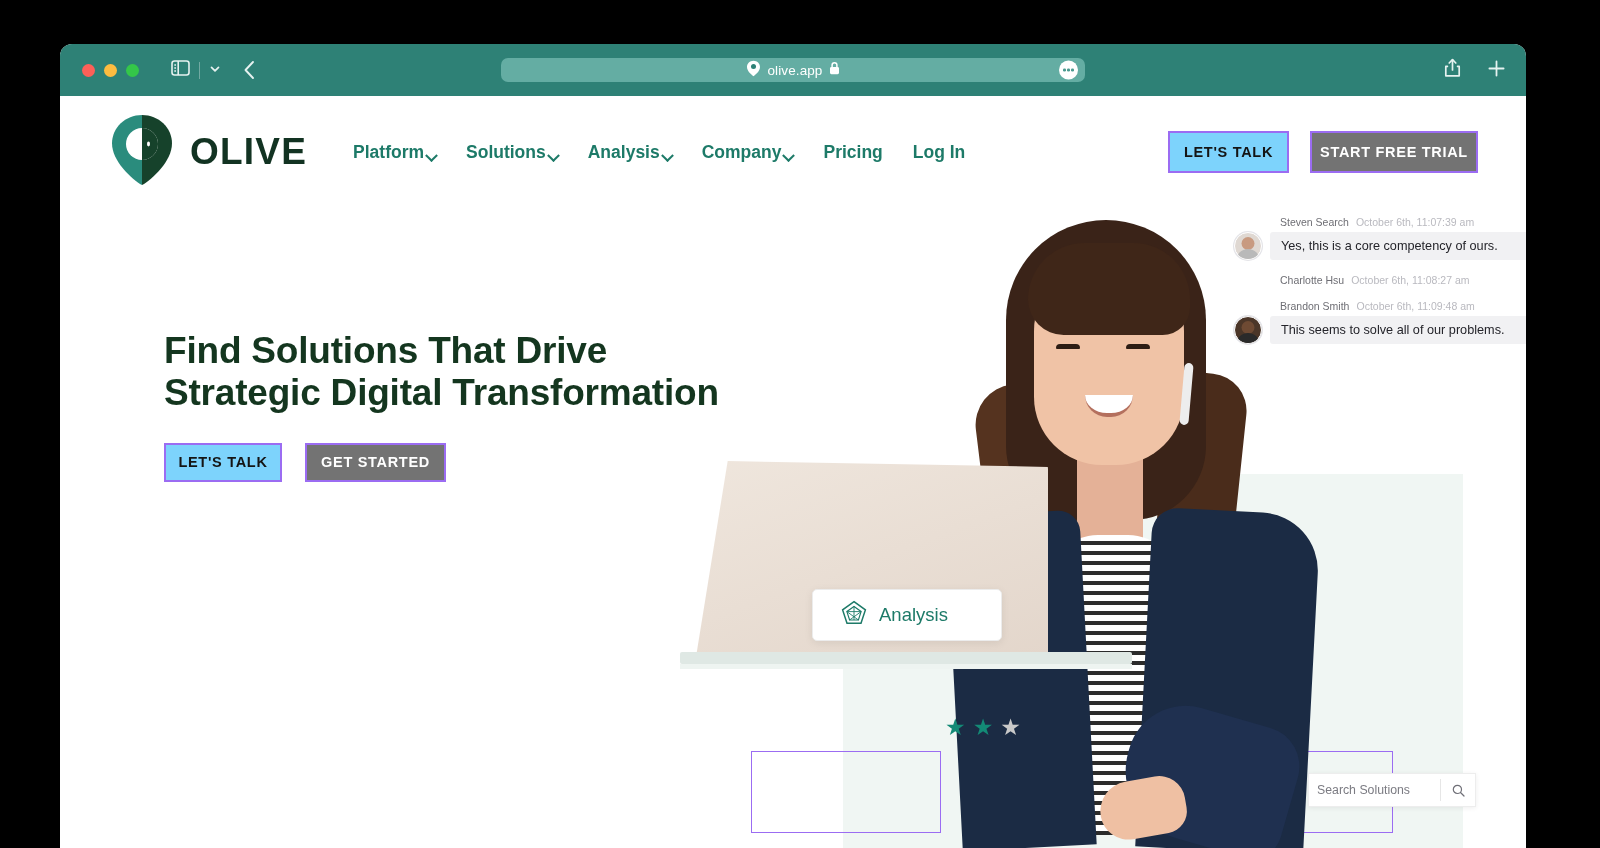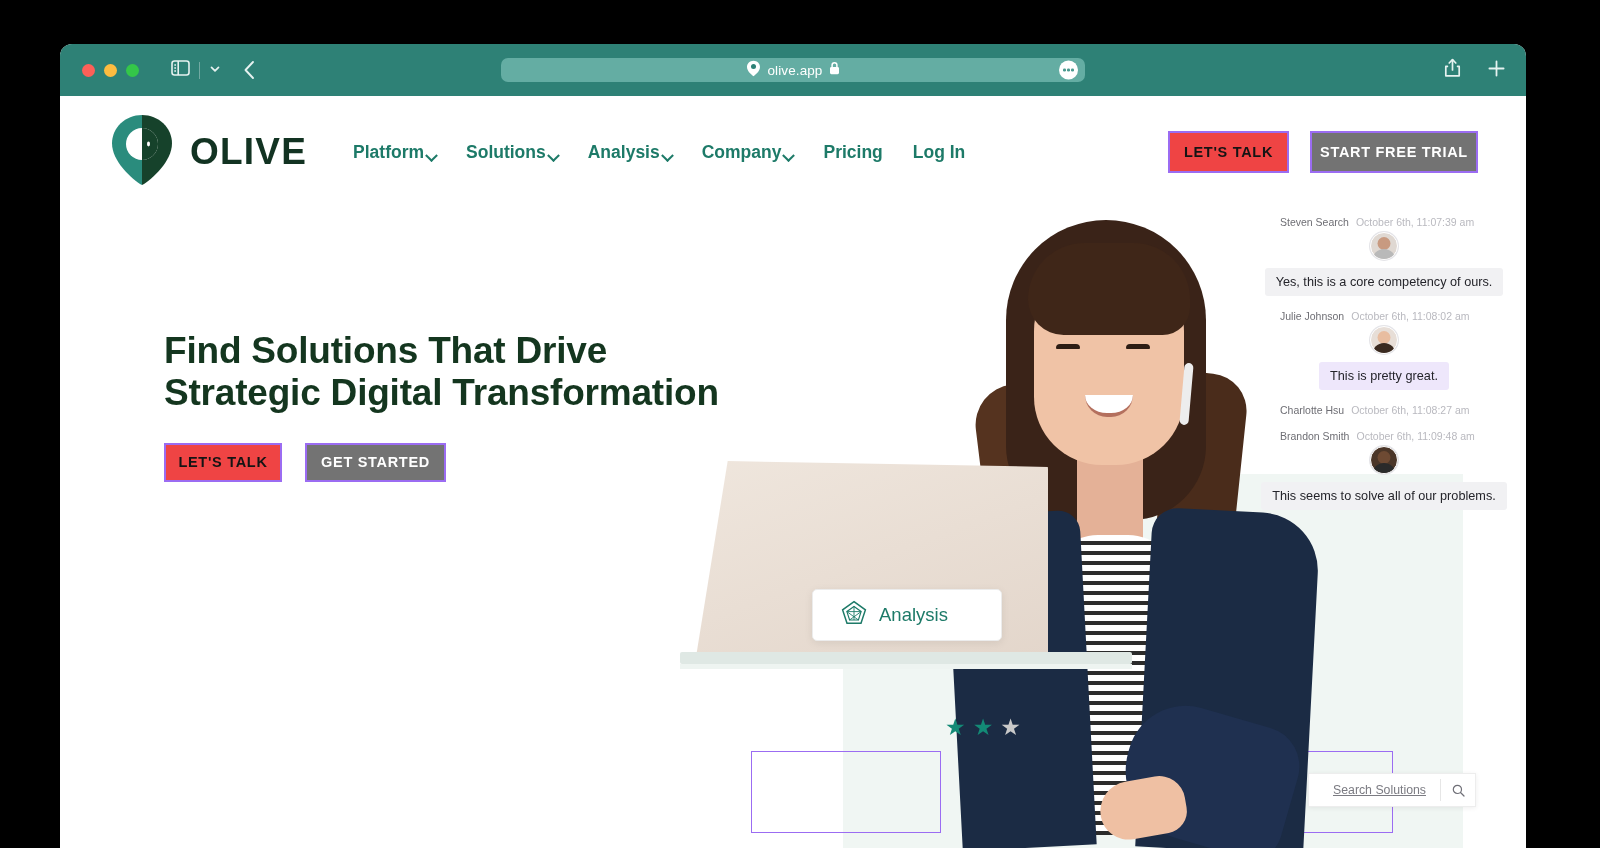--- a/index.html
+++ b/index.html
@@ -125,21 +125,21 @@
     display: flex; align-items: center; gap: 21px;
   }
   .btn {
     font-size: 14.5px; font-weight: 700;
     letter-spacing: 0.7px;
     display: inline-flex; align-items: center; justify-content: center;
     cursor: pointer;
   }
   .btn-outline {
     border: 2px solid #9b6cf2;
-    background: #ef4444;
+    background: #7dd3fc;
     color: #141414;
   }
   .btn-solid {
     border: 2px solid #9b6cf2;
     background: #737373;
     color: #ffffff;
   }
   #lets-talk-header { width: 121px; height: 42px; }
   #start-free-trial { width: 168px; height: 42px; }
 
@@ -377,21 +377,21 @@
     left: 554px; top: 8px;
     width: 300px;
   }
   .msg { margin-bottom: 14px; }
   .msg-meta {
     display: flex; align-items: baseline; gap: 7px;
     margin-left: 46px; margin-bottom: 4px;
   }
   .msg-author { font-size: 10.5px; color: #6e6e74; }
   .msg-time { font-size: 10.5px; color: #b9b9bf; }
-  .msg-row { display: flex; align-items: center; gap: 8px; flex-direction: column; }
+  .msg-row { display: flex; align-items: center; gap: 8px; }
   .avatar {
     width: 28px; height: 28px; border-radius: 50%;
     flex: 0 0 28px;
     border: 1.5px solid #ffffff;
     box-shadow: 0 0 0 1px #e4e4e8;
     overflow: hidden; position: relative;
   }
   .avatar .head {
     position: absolute; left: 50%; top: 4px;
     transform: translateX(-50%);
@@ -418,24 +418,23 @@
     position: absolute;
     left: 628px; top: 565px;
     width: 168px; height: 34px;
     background: #ffffff;
     border: 1px solid #ededed;
     box-shadow: 0 1px 5px rgba(0,0,0,0.07);
     display: flex; align-items: center;
   }
   #search-placeholder {
     flex: 1;
-    padding-left: 24px;
+    padding-left: 8px;
     font-size: 12.3px;
     color: #7b7b82;
-    text-decoration: underline;
   }
   #search-divider { width: 1px; height: 22px; background: #e6e6e6; }
   #search-icon-wrap {
     width: 34px;
     display: flex; align-items: center; justify-content: center;
   }
 </style>
 </head>
 <body>
 
@@ -638,33 +637,20 @@
               </div>
               <div class="msg-row">
                 <span class="avatar" style="background:#dfd8d2">
                   <i class="head" style="background:#c89a80"></i>
                     <i class="body" style="background:#b9b9b9"></i>
                 </span>
                 <span class="bubble grey">Yes, this is a core competency of ours.</span>
               </div>
             </div>
 
-            <div class="msg">
-              <div class="msg-meta">
-                <span class="msg-author">Julie Johnson</span>
-                <span class="msg-time">October 6th, 11:08:02 am</span>
-              </div>
-              <div class="msg-row">
-                <span class="avatar" style="background:#e7ded7">
-                  <i class="head" style="background:#e8bda0"></i>
-                    <i class="body" style="background:#3a2a20"></i>
-                </span>
-                <span class="bubble lilac">This is pretty great.</span>
-              </div>
-            </div>
 
             <div class="msg">
               <div class="msg-meta">
                 <span class="msg-author">Charlotte Hsu</span>
                 <span class="msg-time">October 6th, 11:08:27 am</span>
               </div>
             </div>
 
             <div class="msg">
               <div class="msg-meta">

